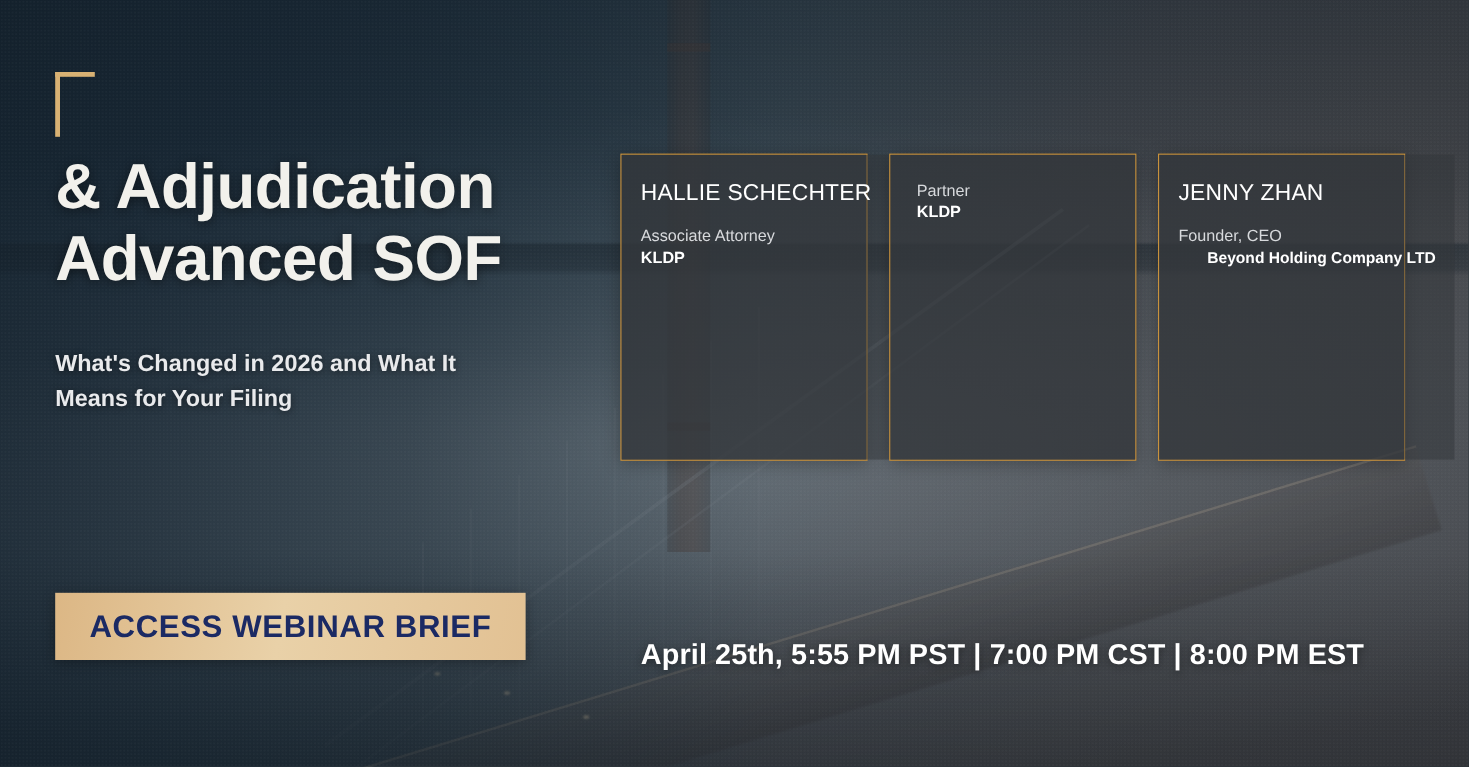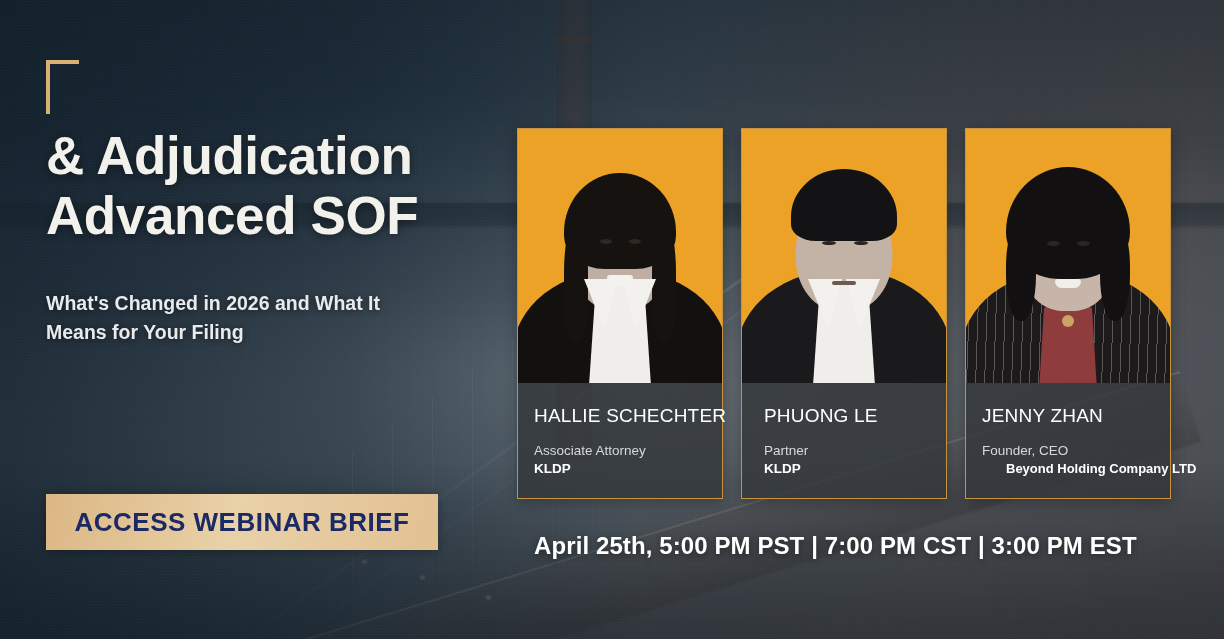--- a/index.html
+++ b/index.html
@@ -198,21 +198,21 @@
     left: 517px;
     top: 128px;
     display: flex;
     gap: 18px;
   }
   .card {
     width: 204px;
     border: 1px solid #c9923c;
     background: rgba(52,55,60,0.62);
     display: flex;
-    flex-direction: column;
+    flex-direction: row;
     box-shadow: 0 3px 14px rgba(0,0,0,0.28);
   }
   .card-photo {
     position: relative;
     height: 254px;
     background: #eca226;
     overflow: hidden;
   }
   
   .ph { position: absolute; }
@@ -378,21 +378,20 @@
         <div class="ph ph-head" style="background:#c3b2a6;"></div>
         <div class="ph ph-hair" style="top:40px; width:106px; height:72px; background:#131214; border-radius:56% 56% 26% 26% / 74% 74% 26% 26%;"></div>
         <div class="ph ph-shirt"></div>
         <div class="ph ph-collar-l"></div>
         <div class="ph ph-collar-r"></div>
         <div class="ph" style="left:50%; margin-left:-22px; top:112px; width:14px; height:4px; background:#2a2522; border-radius:50%;"></div>
         <div class="ph" style="left:50%; margin-left:10px;  top:112px; width:14px; height:4px; background:#2a2522; border-radius:50%;"></div>
         <div class="ph" style="left:50%; margin-left:-12px; top:152px; width:24px; height:4px; background:#6e5a50; border-radius:3px;"></div>
       </div>
       <div class="card-info">
-        <div class="sp-name">PHUONG LE</div>
         <div class="sp-role">Partner</div>
         <div class="sp-org">KLDP</div>
       </div>
     </div>
 
     <div class="card card-3">
       <div class="card-photo">
         <div class="ph ph-shoulders" style="background:#1c1a1b; background-image:repeating-linear-gradient(92deg, rgba(230,228,226,0.30) 0 1px, rgba(0,0,0,0) 1px 9px);"></div>
         <div class="ph" style="left:50%; margin-left:-40px; bottom:-4px; width:80px; height:92px; background:#8e3c3c; clip-path:polygon(50% 0%, 80% 14%, 86% 100%, 14% 100%, 20% 14%);"></div>
         <div class="ph ph-neck" style="background:#a69488;"></div>
@@ -407,15 +406,15 @@
       </div>
       <div class="card-info">
         <div class="sp-name">JENNY ZHAN</div>
         <div class="sp-role">Founder, CEO</div>
         <div class="sp-org">Beyond Holding Company LTD</div>
       </div>
     </div>
 
   </div>
 
-  <div class="datebar">April 25th, 5:00 PM PST | 7:00 PM CST | 3:00 PM EST</div>
+  <div class="datebar">April 25th, 5:55 PM PST | 7:00 PM CST | 8:00 PM EST</div>
 
 </div>
 
 </body></html>

